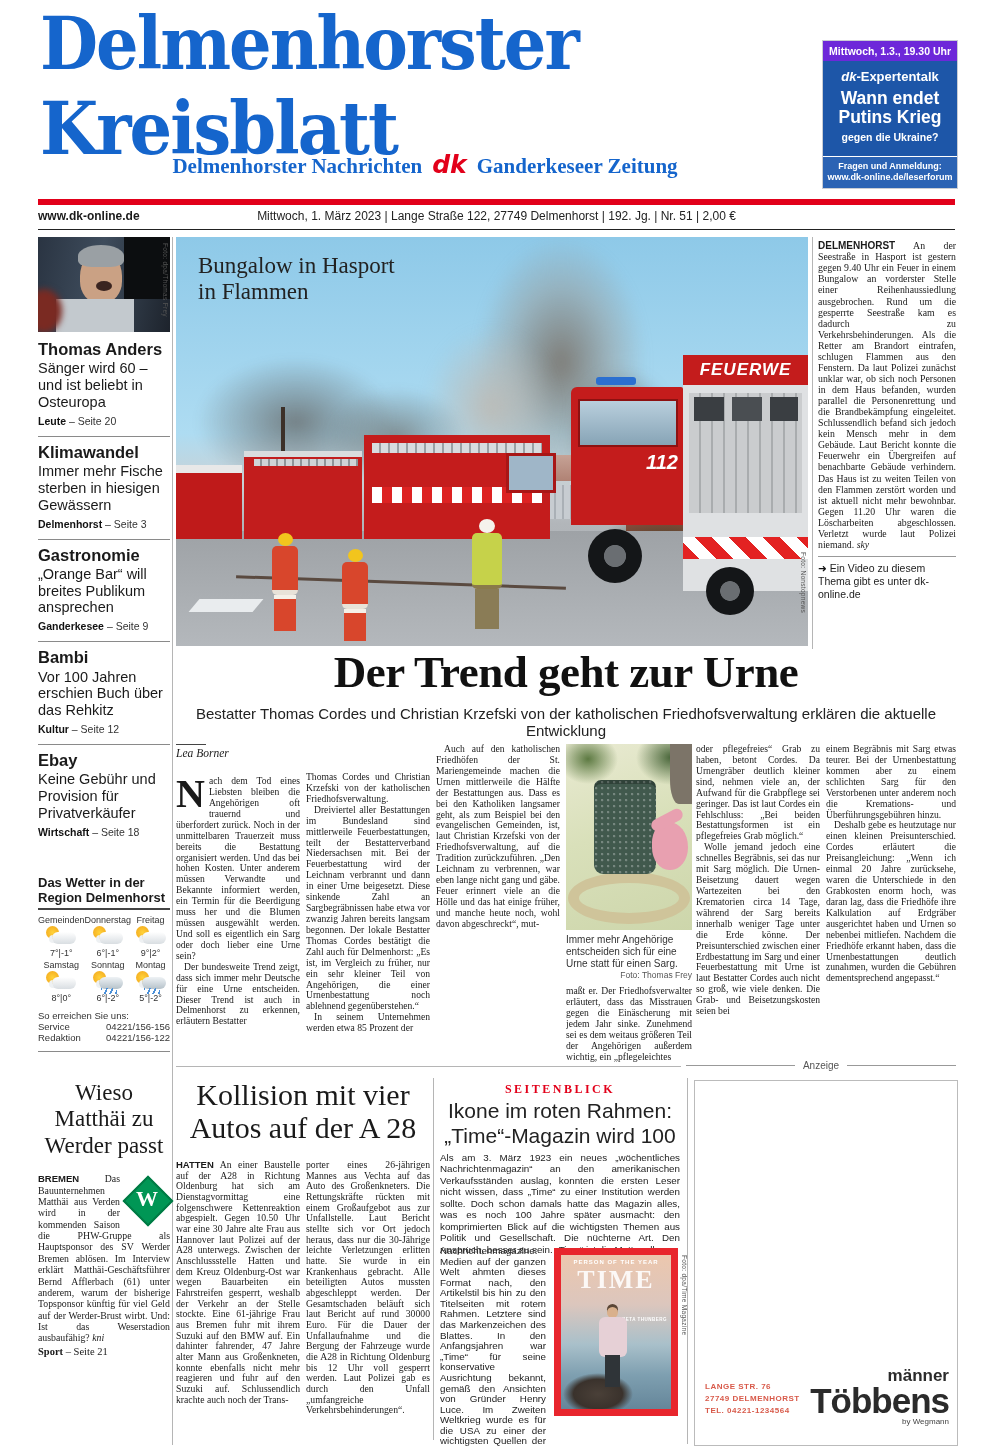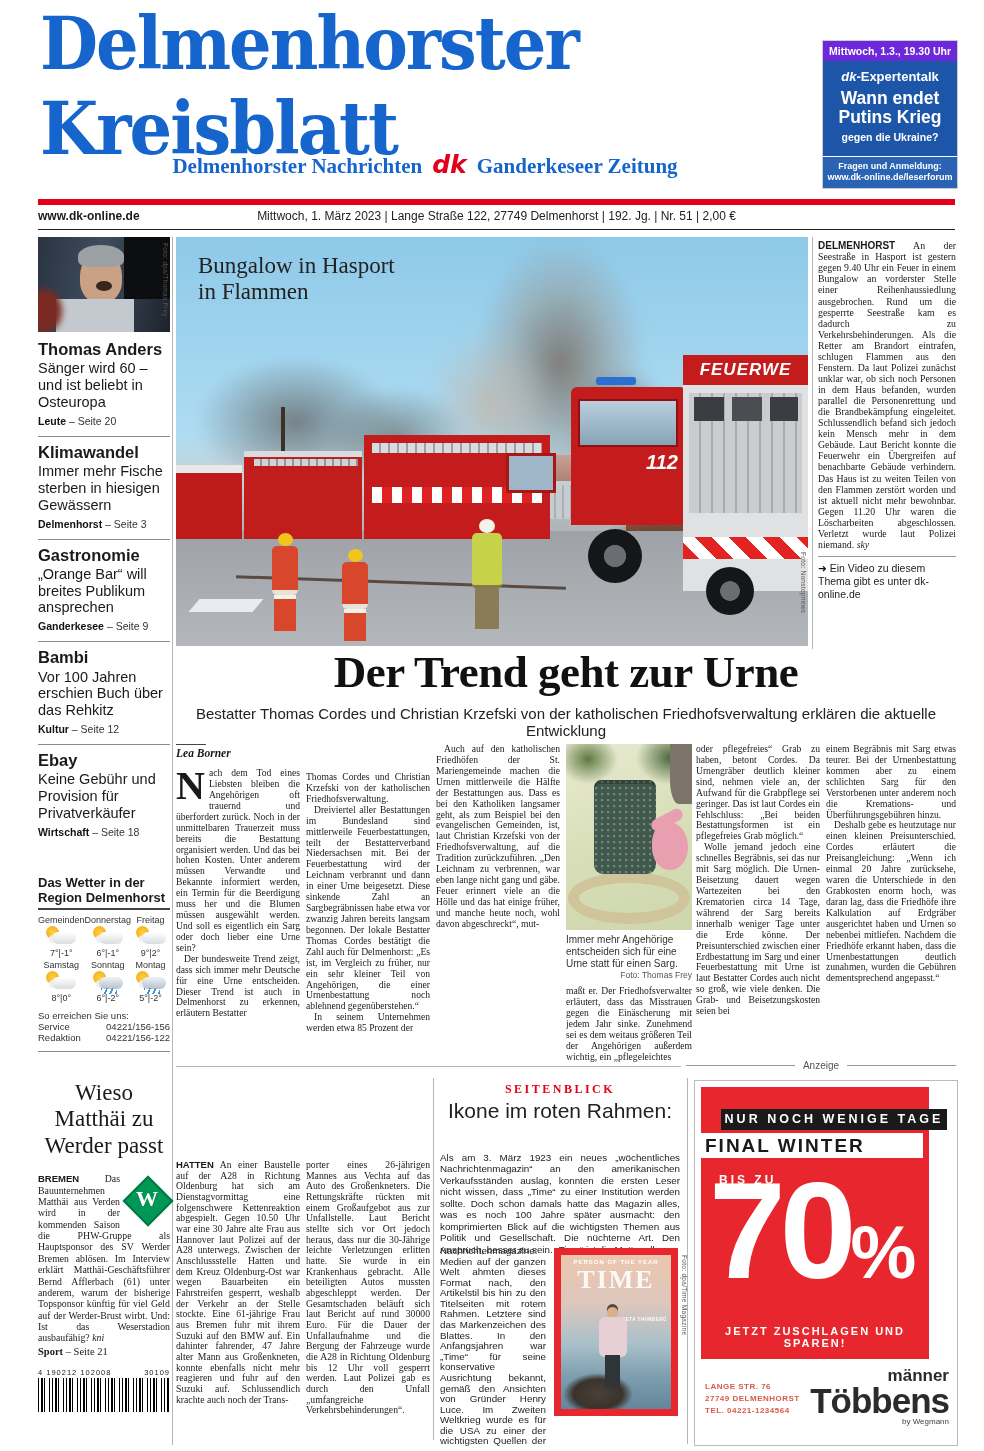--- a/index.html
+++ b/index.html
@@ -69,21 +69,21 @@
   .video-note .arrow{color:#111;}
   
   .mainhead{left:176px;top:646px;width:780px;text-align:center;font-family:"Liberation Serif",serif;
      font-size:45px;font-weight:bold;letter-spacing:-.5px;color:#111;}
   .mainsub{left:176px;top:705px;width:780px;text-align:center;font-size:15px;color:#222;}
   .bodycol{top:744px;width:124px;height:318px;overflow:hidden;font-family:"Liberation Serif",serif;
      font-size:9.6px;line-height:1.14;}
   .bodycol p{margin:0;}
   .bodycol p.ind{text-indent:8px;}
   .byline-rule{width:30px;border-top:1px solid #444;margin-bottom:2px;}
-  .byline{font-weight:bold;font-style:italic;font-size:11.5px;margin-bottom:8px;}
+  .byline{font-weight:normal;font-style:italic;font-size:11.5px;margin-bottom:16px;}
   .dropcap{float:left;font-size:40px;line-height:32px;font-weight:bold;padding:2px 4px 0 0;}
   .urnphoto{width:126px;height:186px;position:relative;overflow:hidden;background:linear-gradient(160deg,#e9ead2 0%,#d9e0ba 45%,#cdd6ab 100%);}
   .caption{font-family:"Liberation Sans",sans-serif;font-size:10px;line-height:1.2;color:#333;margin:4px 0 6px;}
   .caption .cred{display:block;text-align:right;font-size:8.5px;color:#555;}
   
   .botleft{left:38px;top:1076px;width:132px;height:370px;}
   .bl-head{text-align:center;font-family:"Liberation Serif",serif;font-size:23px;line-height:1.15;margin:4px 0 14px;}
   .bl-body{font-family:"Liberation Serif",serif;font-size:9.8px;line-height:1.16;}
   .bl-body .lead{font-weight:bold;font-family:"Liberation Sans",sans-serif;font-size:9.5px;}
   .bl-sig{font-style:italic;}
@@ -395,38 +395,36 @@
     <div class="bl-body jtext">
       <span class="werder">
           <span class="dia"></span>
           <span class="w">W</span>
         </span>
       <span class="lead">BREMEN</span>
       <span>Das Bauunternehmen Matthäi aus Verden wird in der kommenden Saison die PHW-Gruppe als Hauptsponsor des SV Werder Bremen ablösen. Im Interview erklärt Matthäi-Geschäftsführer Bernd Afflerbach (61) unter anderem, warum der bisherige Topsponsor künftig für viel Geld auf der Werder-Brust wirbt. Und: Ist das Weserstadion ausbaufähig?</span>
       <em class="bl-sig">kni</em>
       <div class="bl-sect"><b>Sport</b> <span>– Seite 21</span></div>
     </div>
-    <div class="barcode">
-      <div class="bc-digits">
-        <span>4 190212 102008</span>
-        <span>30109</span>
-      </div>
-      <div class="bc-bars"></div>
-    </div>
-  </div>
-
+  </div>
+
+  <div class="abs collhead">
+    <div>Kollision mit vier</div>
+    <div>Autos auf der A 28</div>
+  </div>
   <div class="abs collcol jtext" style="left:176px;">
     <span class="lead">HATTEN</span>
     <span>An einer Baustelle auf der A28 in Richtung Oldenburg hat sich am Dienstagvormittag eine folgenschwere Kettenreaktion abgespielt. Gegen 10.50 Uhr war eine 30 Jahre alte Frau aus Hannover laut Polizei auf der A28 unterwegs. Zwischen der Anschlussstelle Hatten und dem Kreuz Oldenburg-Ost war wegen Bauarbeiten ein Fahrstreifen gesperrt, weshalb der Verkehr an der Stelle stockte. Eine 61-jährige Frau aus Bremen fuhr mit ihrem Suzuki auf den BMW auf. Ein dahinter fahrender, 47 Jahre alter Mann aus Großenkneten, konnte ebenfalls nicht mehr reagieren und fuhr auf den Suzuki auf. Schlussendlich krachte auch noch der Trans-</span>
   </div>
   <div class="abs collcol jtext" style="left:306px;">porter eines 26-jährigen Mannes aus Vechta auf das Auto des Großenkneters. Die Rettungskräfte rückten mit einem Großaufgebot aus zur Unfallstelle. Laut Bericht stellte sich vor Ort jedoch heraus, dass nur die 30-Jährige leichte Verletzungen erlitten hatte. Sie wurde in ein Krankenhaus gebracht. Alle beteiligten Autos mussten abgeschleppt werden. Der Gesamtschaden beläuft sich laut Bericht auf rund 30000 Euro. Für die Dauer der Unfallaufnahme und die Bergung der Fahrzeuge wurde die A28 in Richtung Oldenburg bis 12 Uhr voll gesperrt werden. Laut Polizei gab es durch den Unfall „umfangreiche Verkehrsbehinderungen“.</div>
 
   <div class="abs sb sb-kicker">SEITENBLICK</div>
   <div class="abs sb sb-head">
     <div>Ikone im roten Rahmen:</div>
+    <div>„Time“-Magazin wird 100</div>
   </div>
   <div class="abs sb sb-intro jtext">Als am 3. März 1923 ein neues „wöchentliches Nachrichtenmagazin“ an den amerikanischen Verkaufsständen auslag, konnten die ersten Leser nicht wissen, dass „Time“ zu einer Institution werden sollte. Doch schon damals hatte das Magazin alles, was es noch 100 Jahre später ausmacht: den komprimierten Blick auf die wichtigsten Themen aus Politik und Gesellschaft. Die nüchterne Art. Den Anspruch, besser zu sein. „Time“ ist die Mutter aller</div>
   <div class="abs sb sb-wrap jtext">
     <span>Nachrichtenmagazine: Medien auf der ganzen Welt ahmten dieses Format nach, den Artikelstil bis hin zu den Titelseiten mit rotem Rahmen. Letztere sind das Markenzeichen des Blattes. In den Anfangsjahren war „Time“ für seine konservative Ausrichtung bekannt, gemäß den Ansichten von Gründer Henry Luce. Im Zweiten Weltkrieg wurde es für die USA zu einer der wichtigsten Quellen der Meinungsbildung.</span>
     <em class="sb-sig">dpa</em>
   </div>
   <div class="abs timecover">
     <div class="tc-inner">
       <div class="tc-label">PERSON OF THE YEAR</div>
       <div class="tc-title">TIME</div>
@@ -438,27 +436,20 @@
     </div>
   </div>
   <span class="vcredit" style="left:681px;top:1255px;">Foto: dpa/Time Magazine</span>
 
   <div class="abs anzeige">
     <span class="dash"></span>
       <span>Anzeige</span>
       <span class="dash"></span>
   </div>
   <div class="abs adbox">
-    <div class="ad-red">
-      <div class="ad-banner">NUR NOCH WENIGE TAGE</div>
-      <div class="ad-sale"><span>FINAL WINTER</span> <span class="red">SALE</span></div>
-      <div class="ad-bis">BIS ZU</div>
-      <div class="ad-pct"><span>70</span><span class="ad-pctsign">%</span></div>
-      <div class="ad-cta">JETZT ZUSCHLAGEN UND SPAREN!</div>
-    </div>
     <div class="ad-addr">
       <div>LANGE STR. 76</div>
       <div>27749 DELMENHORST</div>
       <div>TEL. 04221-1234564</div>
     </div>
     <div class="ad-logo">
       <div class="top">männer</div>
       <div class="main">Többens</div>
       <div class="sub">by Wegmann</div>
     </div>

